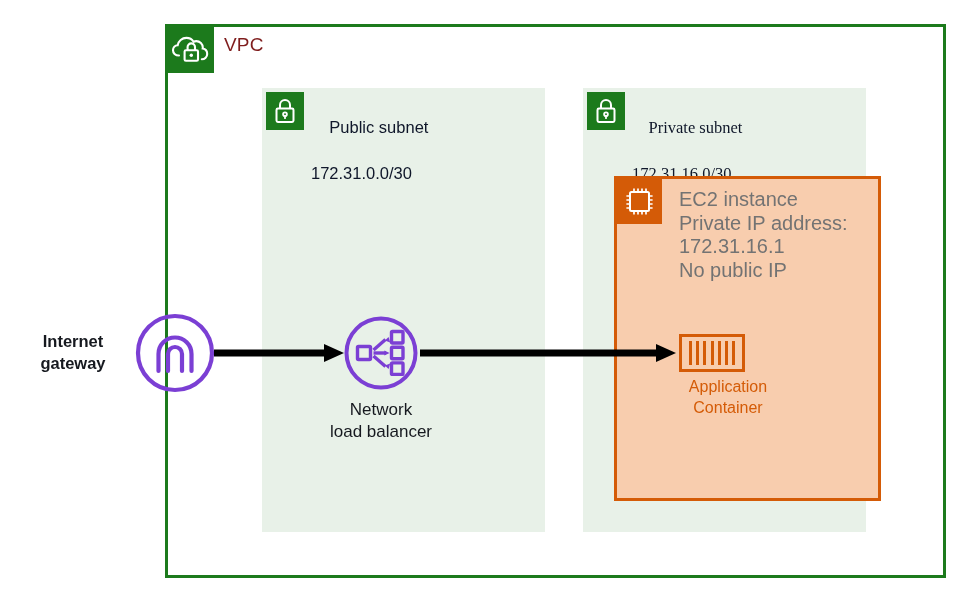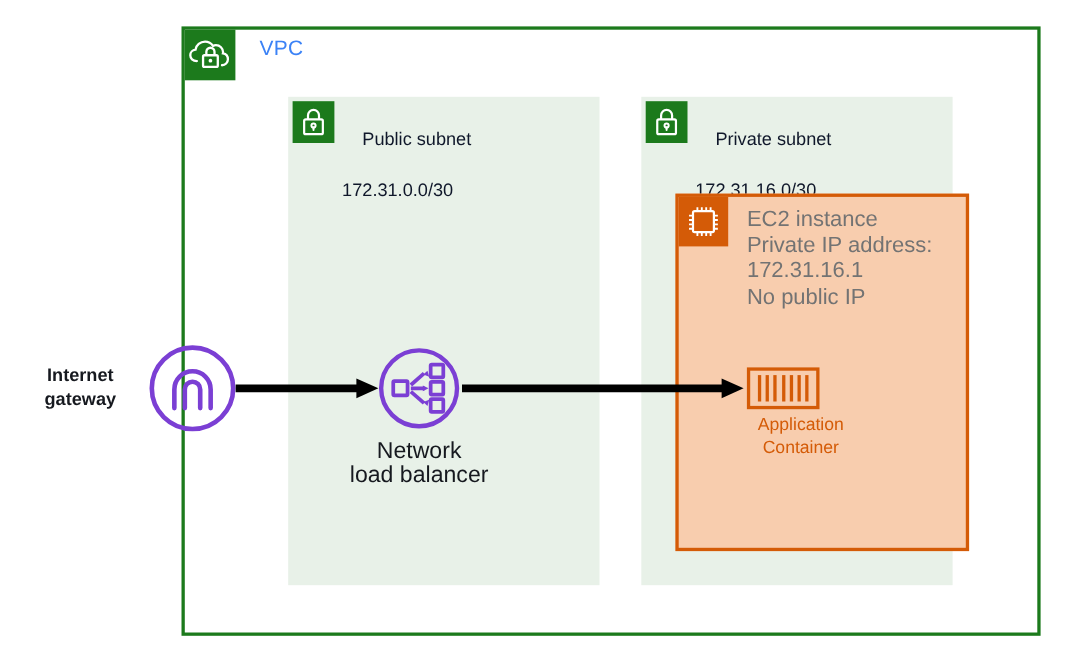--- a/index.html
+++ b/index.html
@@ -32,24 +32,24 @@
   .vpc-icon {
     position: absolute;
     left: 168px;
     top: 27px;
     width: 46px;
     height: 46px;
     background: #1c7a1c;
   }
   .vpc-title {
     position: absolute;
-    left: 236px;
+    left: 224px;
     top: 34px;
     font-size: 19px;
-    color: #3b82f6;
+    color: #7f1d1d;
     letter-spacing: .2px;
   }
 
   
   .subnet {
     position: absolute;
     background: #e8f1e8;
   }
   .subnet-public  { left: 262px; top: 88px; width: 283px; height: 444px; }
   .subnet-private { left: 583px; top: 88px; width: 283px; height: 444px; }
@@ -64,21 +64,21 @@
   .subnet-icon-private { left: 587px; top: 92px; }
 
   .subnet-label {
     position: absolute;
     color: #0f172a;
     font-size: 16.5px;
     line-height: 23px;
     white-space: pre;
   }
   .subnet-label-public  { left: 311px; top: 93px; }
-  .subnet-label-private { left: 632px; top: 93px; }
+  .subnet-label-private { left: 632px; top: 93px; font-family: Liberation Serif, serif; }
   .subnet-cidr {
     display: block;
     margin-left: 0;
   }
 
   
   .ec2-box {
     position: absolute;
     left: 614px;
     top: 176px;
@@ -168,21 +168,21 @@
     width: 74px;
     height: 74px;
   }
   .nlb-label {
     position: absolute;
     left: 311px;
     top: 399px;
     width: 140px;
     text-align: center;
     color: #16191f;
-    font-size: 21px;
+    font-size: 17px;
     line-height: 22px;
     white-space: pre-line;
   }
 
   
   .arrow { position: absolute; }
   .arrow-1 { left: 214px; top: 340px; }
   .arrow-2 { left: 420px; top: 340px; }
 </style>
 </head>

